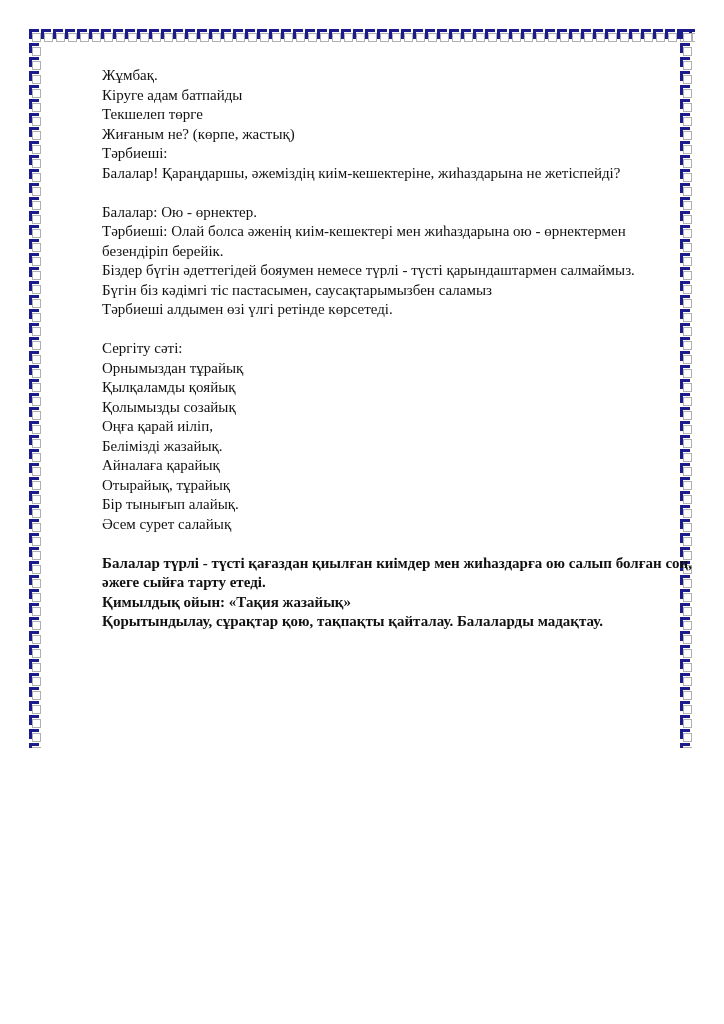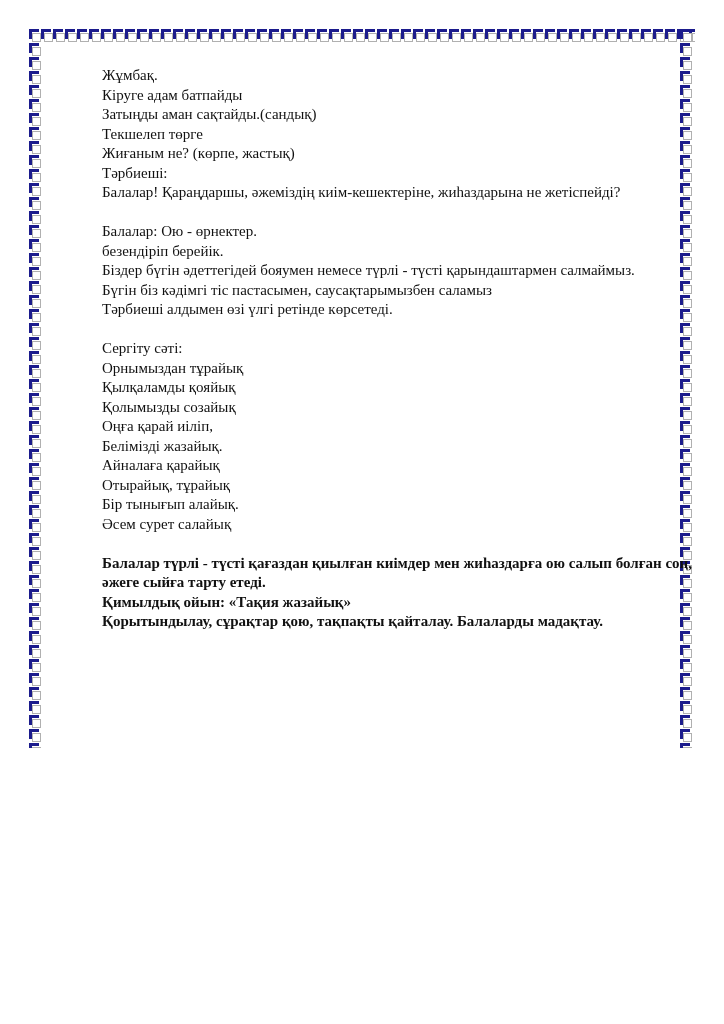--- a/index.html
+++ b/index.html
@@ -1078,28 +1078,28 @@
       <div class="bu">
         <span class="sq"></span>
         <span class="bracket"></span>
       </div>
     </div>
 
   <div class="content">
       <div class="paragraph">
         <div class="line">Жұмбақ.</div>
         <div class="line">Кіруге адам батпайды</div>
-        <div class="line">Затыңды аман сақтайды.(сандық)</div>
         <div class="line">Текшелеп төрге</div>
         <div class="line">Жиғаным не? (көрпе, жастық)</div>
         <div class="line">Тәрбиеші:</div>
         <div class="line">Балалар! Қараңдаршы, әжеміздің киім-кешектеріне, жиһаздарына не жетіспейді?</div>
       </div>
       <div class="paragraph">
         <div class="line">Балалар: Ою - өрнектер.</div>
+        <div class="line">Тәрбиеші: Олай болса әженің киім-кешектері мен жиһаздарына ою - өрнектермен</div>
         <div class="line">безендіріп берейік.</div>
         <div class="line">Біздер бүгін әдеттегідей бояумен немесе түрлі - түсті қарындаштармен салмаймыз.</div>
         <div class="line">Бүгін біз кәдімгі тіс пастасымен, саусақтарымызбен саламыз</div>
         <div class="line">Тәрбиеші алдымен өзі үлгі ретінде көрсетеді.</div>
       </div>
       <div class="paragraph">
         <div class="line">Сергіту сәті:</div>
         <div class="line">Орнымыздан тұрайық</div>
         <div class="line">Қылқаламды қояйық</div>
         <div class="line">Қолымызды созайық</div>

